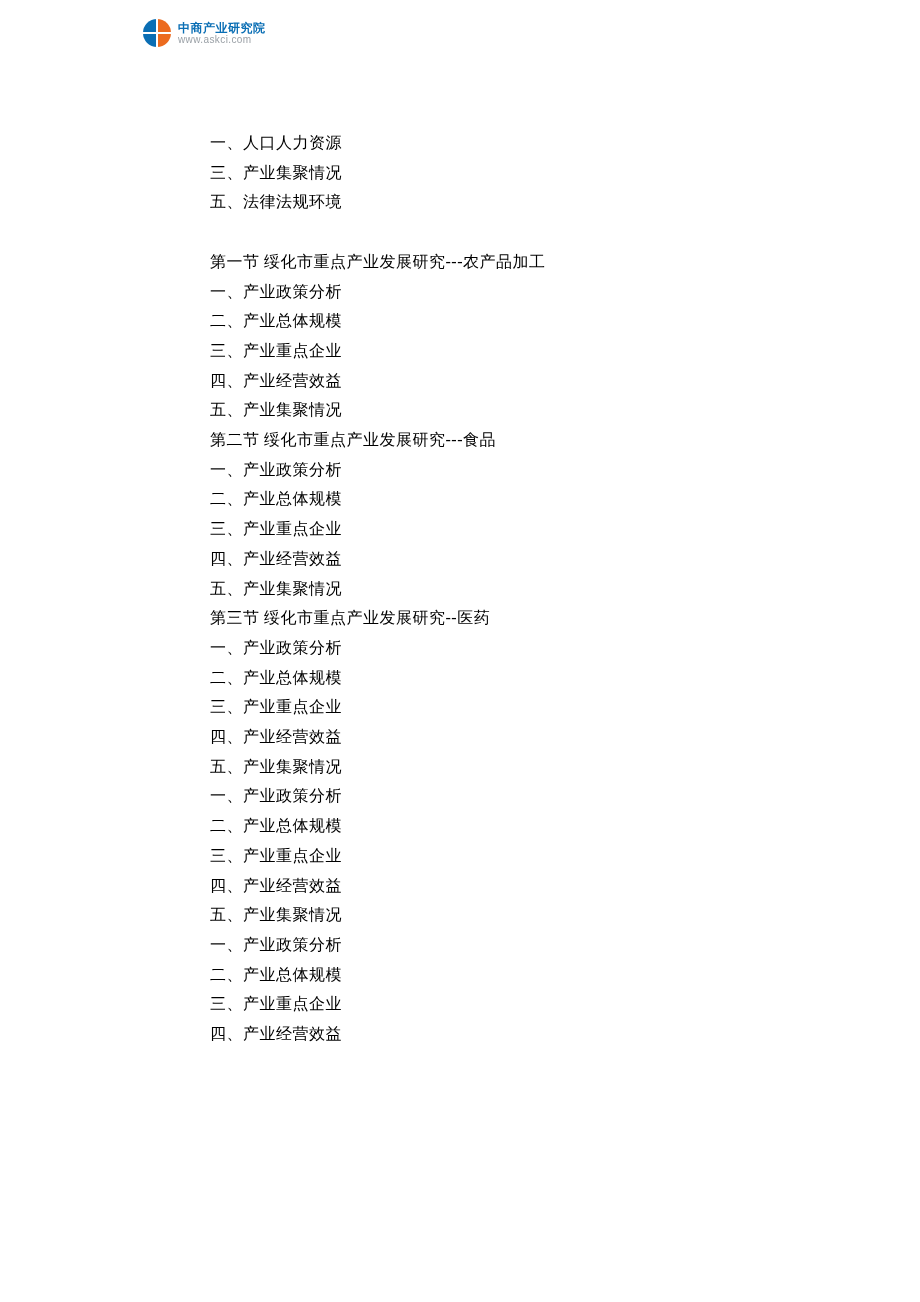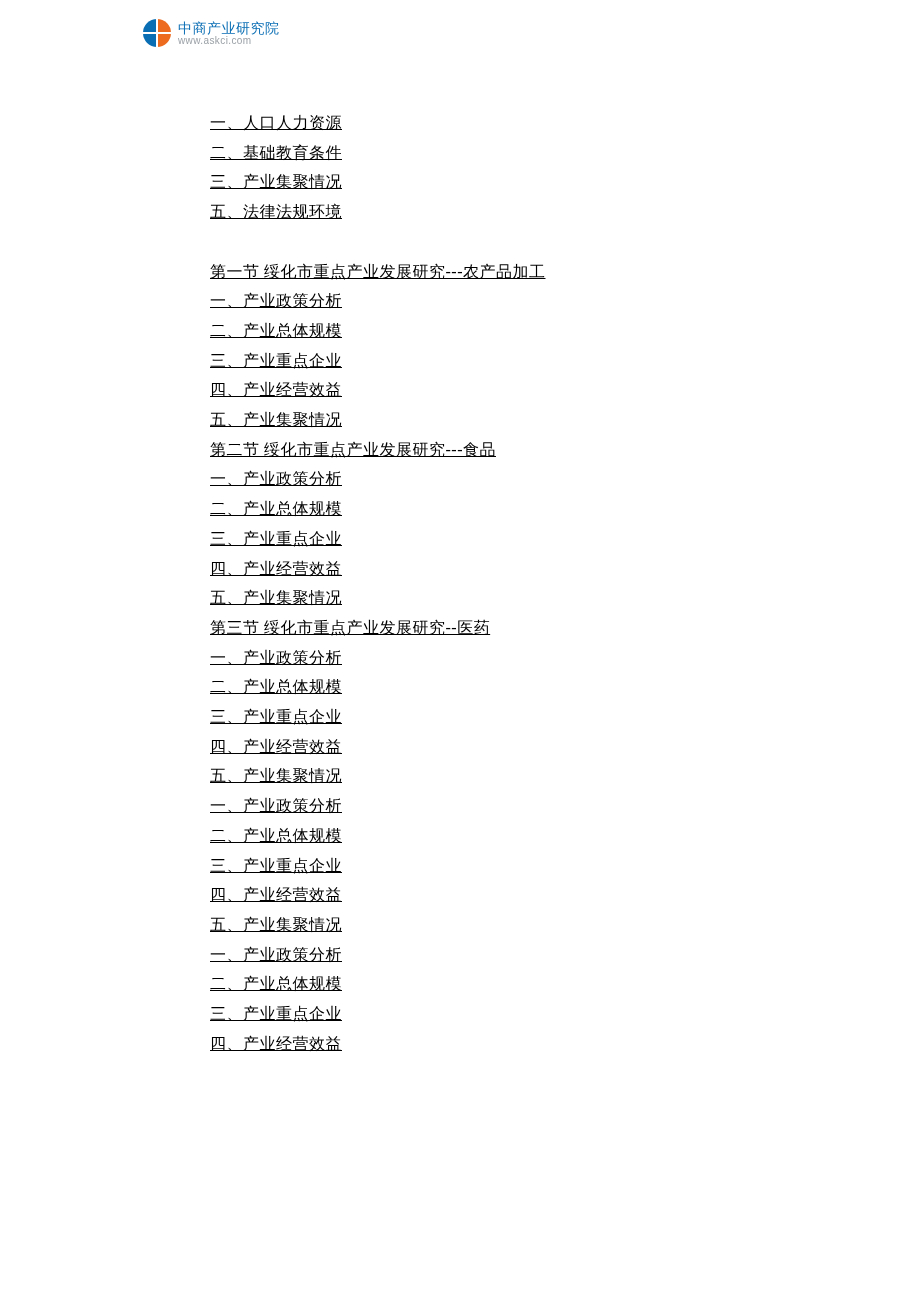--- a/index.html
+++ b/index.html
@@ -23,38 +23,37 @@
       height: 30px;
       position: relative;
     }
     .logo-text-wrap {
       display: flex;
       flex-direction: column;
       line-height: 1;
     }
     .logo-title {
       font-family: "Microsoft YaHei", "SimHei", sans-serif;
-      font-weight: normal;
-      font-size: 14px;
+      font-weight: bold;
+      font-size: 12px;
       color: #0a6eb4;
       letter-spacing: 0.5px;
     }
     .logo-sub {
       font-family: Arial, sans-serif;
       font-size: 10px;
       color: #9aa0a6;
       letter-spacing: 0.4px;
       margin-top: 1px;
     }
     .content {
       position: absolute;
-      top: 108px;
+      top: 128px;
       left: 210px;
       width: 560px;
-      text-decoration: underline;
     }
     .line {
       font-size: 16px;
       color: #000;
       line-height: 29.7px;
       letter-spacing: 0.5px;
       white-space: pre;
     }
     .gap { height: 29.7px; }
   </style>
@@ -73,21 +72,20 @@
     </svg>
   </div>
   <div class="logo-text-wrap">
     <span class="logo-title">中商产业研究院</span>
     <span class="logo-sub">www.askci.com</span>
   </div>
 </div>
 
 <div class="content">
   <div class="line">一、人口人力资源</div>
-  <div class="line">二、基础教育条件</div>
   <div class="line">三、产业集聚情况</div>
   <div class="line">五、法律法规环境</div>
   <div class="gap"></div>
   <div class="line">第一节 绥化市重点产业发展研究---农产品加工</div>
   <div class="line">一、产业政策分析</div>
   <div class="line">二、产业总体规模</div>
   <div class="line">三、产业重点企业</div>
   <div class="line">四、产业经营效益</div>
   <div class="line">五、产业集聚情况</div>
   <div class="line">第二节 绥化市重点产业发展研究---食品</div>

